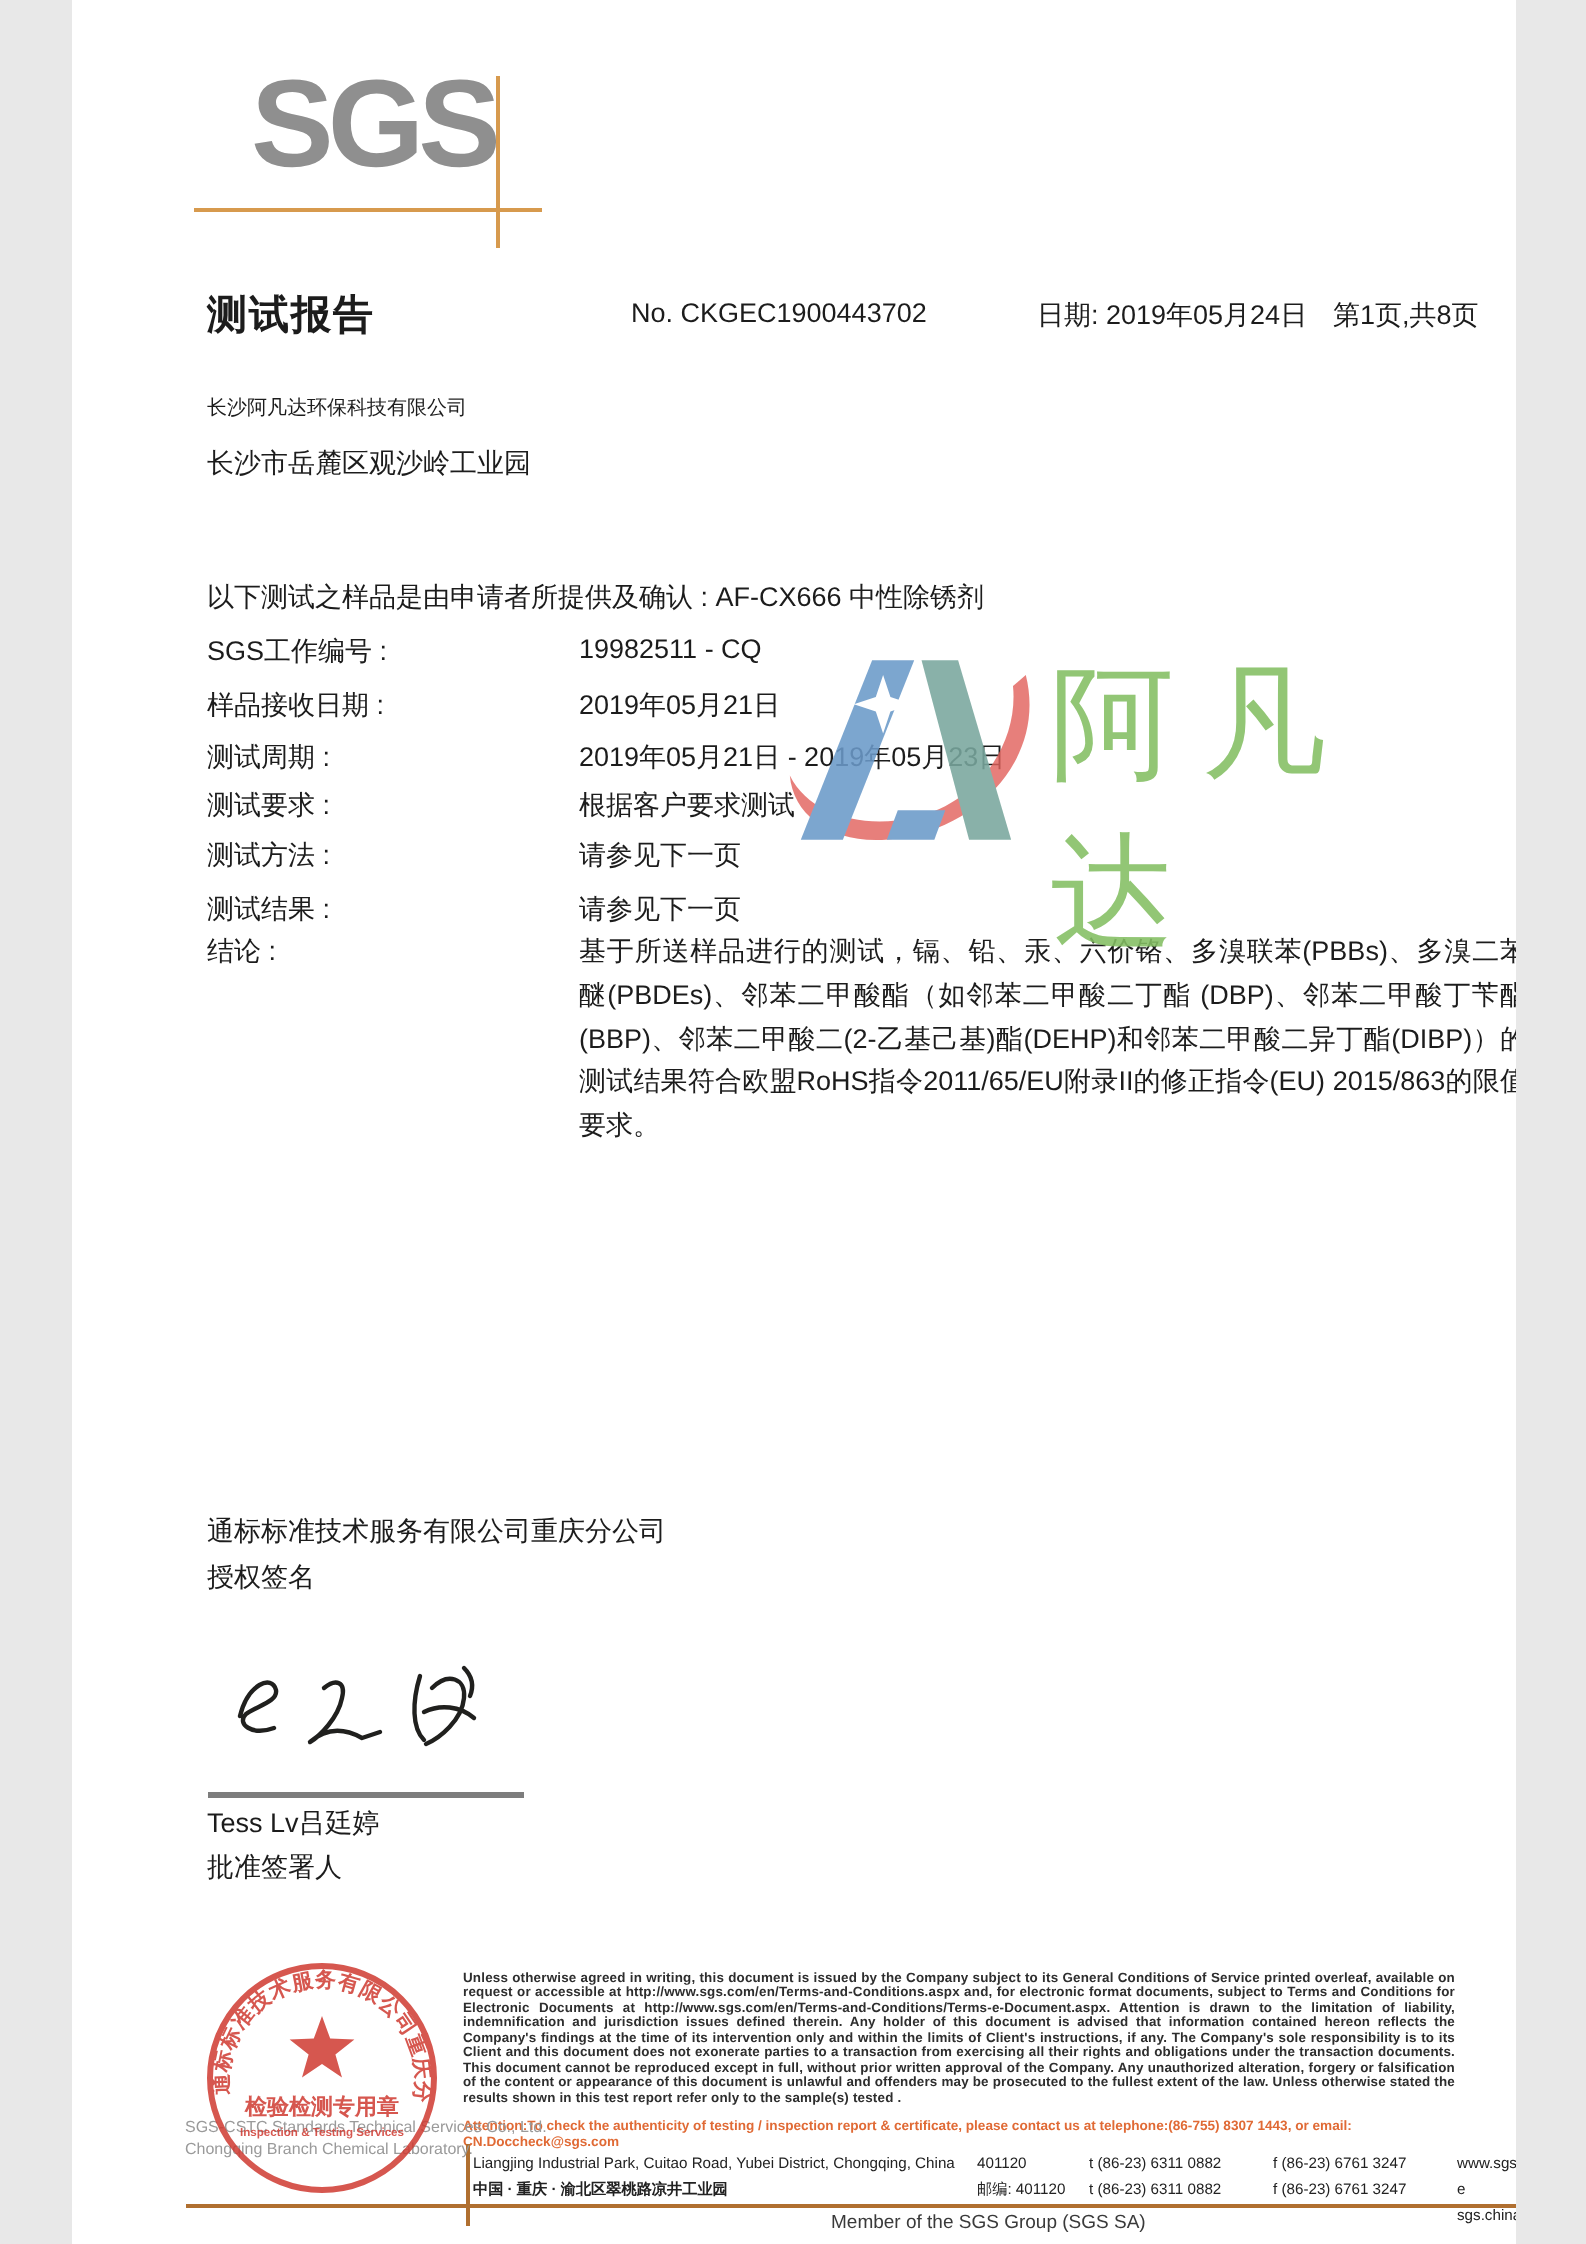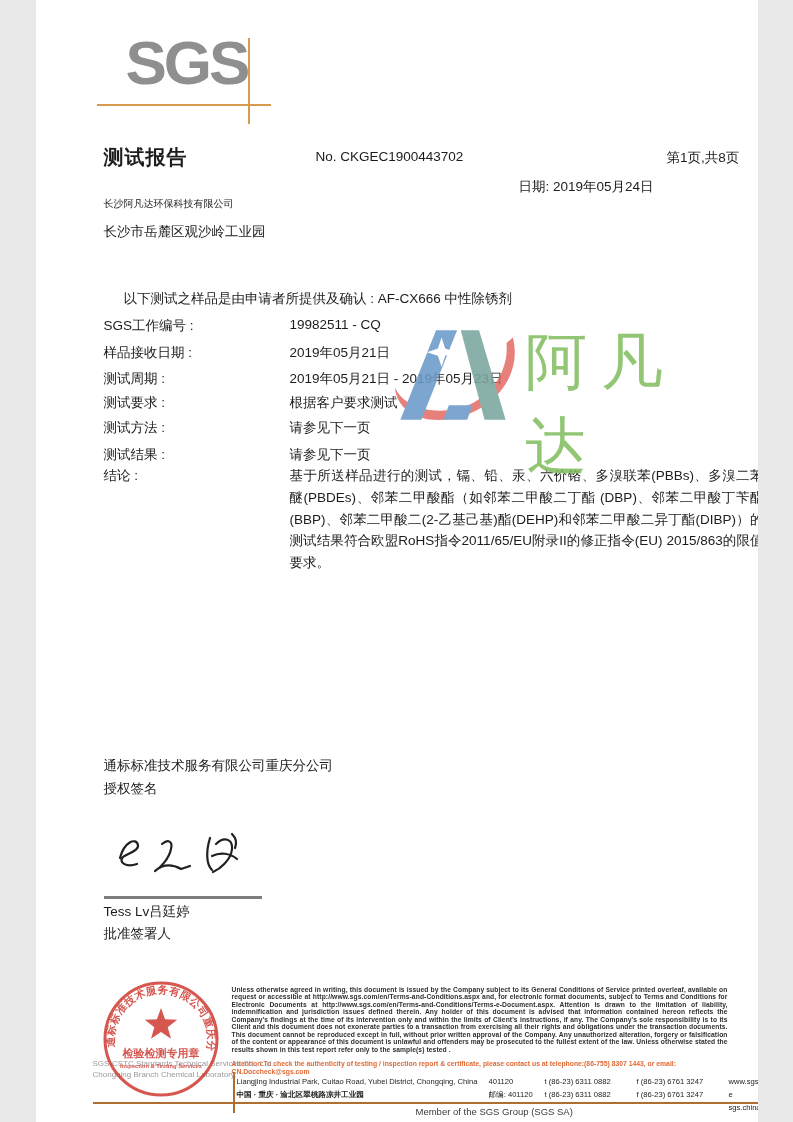--- a/index.html
+++ b/index.html
@@ -17,27 +17,27 @@
     left:90px; top:32px; font-size:62px; font-weight:bold;
     color:#8f8f8f; letter-spacing:-3px; line-height:1;
     font-family:"Liberation Sans",sans-serif;
   }
   .logo-hline { left:61px; top:104px; width:174px; height:2px; background:#d79a4e; }
   .logo-vline { left:212px; top:38px; width:2px; height:86px; background:#d79a4e; }
 
   
   .report-title { left:68px; top:144px; font-size:20px; font-weight:bold; letter-spacing:1px; }
   .report-no    { left:280px; top:149px; font-size:13.5px; }
-  .report-date  { left:483px; top:149px; font-size:13.5px;margin-top:29px; }
+  .report-date  { left:483px; top:149px; font-size:13.5px; }
   .report-pages { left:631px; top:149px; font-size:13.5px; }
 
   .applicant-name { left:68px; top:197px; font-size:10px; }
   .applicant-addr { left:68px; top:223px; font-size:13.5px; }
 
-  .sample-intro { left:68px; top:290px; font-size:13.5px;margin-left:20px; }
+  .sample-intro { left:68px; top:290px; font-size:13.5px; }
 
   
   .row-label { left:68px; font-size:13.5px; }
   .row-value { left:254px; font-size:13.5px; }
   .conclusion-text {
     left:254px; top:465px; width:474px; font-size:13.5px;
     line-height:21.8px; text-align:justify;
   }
 
   

